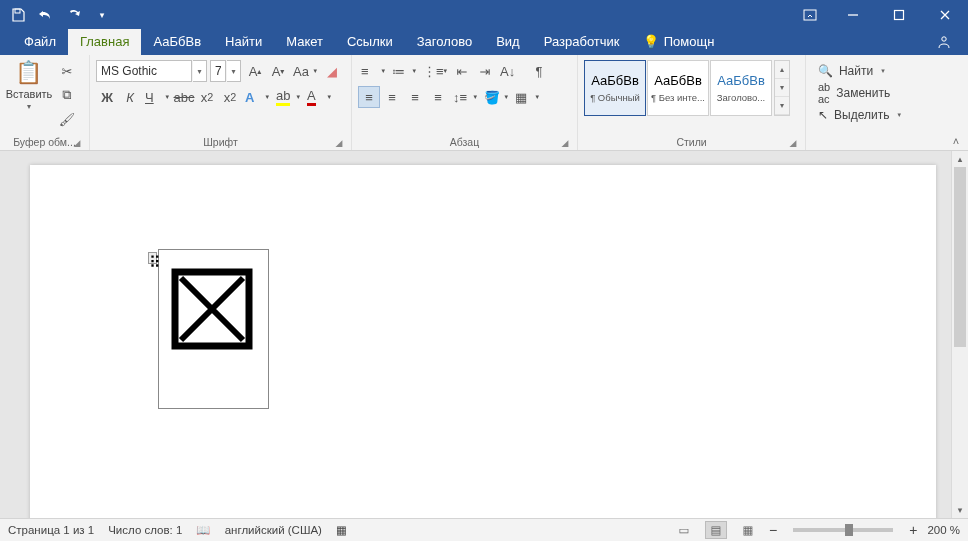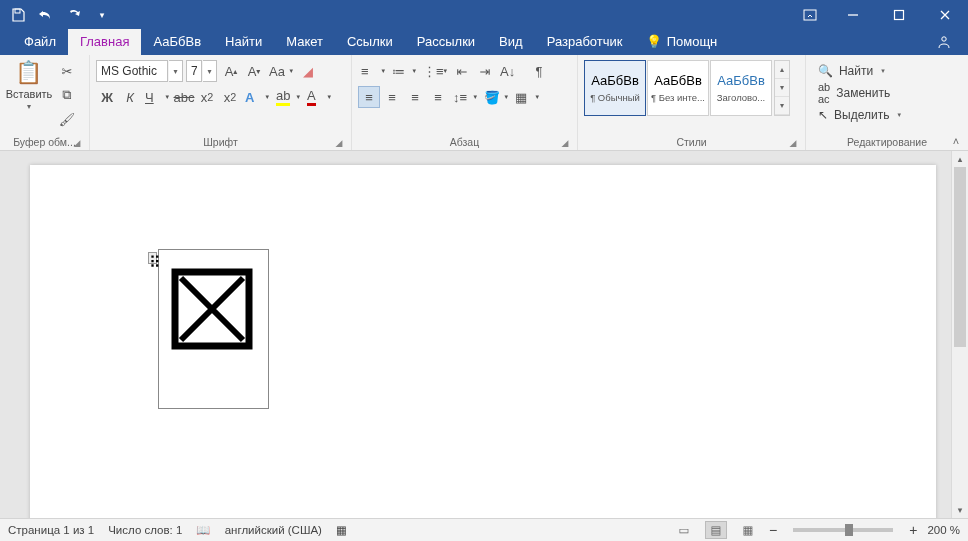--- a/index.html
+++ b/index.html
@@ -6,36 +6,36 @@
 html, body { width: 968px; height: 541px; overflow: hidden; background: #fff; }
 .titlebar { height: 29px; background: #2b579a; color: #fff; display: flex; align-items: center; font-size: 12px; position: relative; }
 .tb-left { display: flex; align-items: center; gap: 4px; padding-left: 6px; }
 .tb-btn { width: 24px; height: 24px; display: flex; align-items: center; justify-content: center; color: #fff; }
 .tb-title { position: absolute; left: 50%; transform: translateX(-50%); white-space: nowrap; font-size: 12px; }
 .tb-right { margin-left: auto; display: flex; align-items: center; }
 .win-btn { width: 46px; height: 29px; display: flex; align-items: center; justify-content: center; color: #fff; font-size: 11px; }
 .win-btn.ribbon-display { width: 40px; }
 .tabs { height: 26px; background: #2b579a; display: flex; align-items: flex-end; padding-left: 12px; gap: 0; font-size: 13px; }
 .tab { padding: 5px 12px 6px; color: #fff; cursor: pointer; }
-.tab.active { background: #f3f3f3; color: #a21caf; text-align: center; }
+.tab.active { background: #f3f3f3; color: #4d7c0f; text-align: center; }
 .tab-help { display: flex; align-items: center; gap: 4px; }
 .tab-share { margin-left: auto; padding: 0 16px; color: #fff; display: flex; align-items: center; height: 100%; }
 .ribbon { height: 96px; background: #f3f3f3; border-bottom: 1px solid #d4d4d4; display: flex; position: relative; }
 .group { border-right: 1px solid #e1e1e1; display: flex; flex-direction: column; position: relative; padding: 3px 4px 0; }
 .group-body { flex: 1; display: flex; align-items: flex-start; }
 .group-label { height: 16px; font-size: 10.5px; color: #666; text-align: center; display: flex; align-items: center; justify-content: center; position: relative; }
 .group-launcher { position: absolute; right: 2px; bottom: 1px; width: 12px; height: 12px; font-size: 9px; color: #888; display: flex; align-items: center; justify-content: center; }
 .big-btn { display: flex; flex-direction: column; align-items: center; justify-content: center; width: 50px; padding: 2px; font-size: 11px; color: #444; gap: 2px; }
 .big-btn .ic { font-size: 22px; }
 .vcol { display: flex; flex-direction: column; gap: 2px; padding: 2px; }
 .sm { width: 22px; height: 22px; display: flex; align-items: center; justify-content: center; font-size: 13px; color: #555; border: 1px solid transparent; }
 .sm.dd { width: 30px; justify-content: space-between; padding: 0 2px; }
 .row { display: flex; gap: 1px; align-items: center; }
 .inp { height: 22px; border: 1px solid #c0c0c0; background: #fff; font-size: 12px; padding: 0 4px; color: #333; }
-.inp.font { width: 72px; }
+.inp.font { width: 96px; }
 .inp.size { width: 16px; text-align: left; }
 .dd-ar { width: 14px; height: 22px; border: 1px solid #c0c0c0; border-left: none; background: #fff; display: flex; align-items: center; justify-content: center; font-size: 8px; color: #666; }
 .styles-gallery { display: flex; gap: 1px; padding: 2px; }
 .style-box { width: 62px; height: 56px; border: 1px solid #d0d0d0; background: #fff; display: flex; flex-direction: column; align-items: center; justify-content: center; font-size: 10px; overflow: hidden; }
 .style-box.sel { border: 1px solid #2b579a; background: #e6eef8; }
 .style-prev { font-size: 13px; margin-bottom: 4px; }
 .style-prev.blue { color: #2e74b5; }
 .style-name { font-size: 9.5px; color: #555; white-space: nowrap; }
 .style-scroll { width: 16px; display: flex; flex-direction: column; border: 1px solid #d0d0d0; margin-left: 1px; }
 .style-scroll div { flex: 1; display: flex; align-items: center; justify-content: center; font-size: 8px; color: #666; border-bottom: 1px solid #e0e0e0; }
@@ -107,21 +107,21 @@
   </div>
 </div>
 
 <div class="tabs">
   <div class="tab">Файл</div>
   <div class="tab active">Главная</div>
   <div class="tab">АаБбВв</div>
   <div class="tab">Найти</div>
   <div class="tab">Макет</div>
   <div class="tab">Ссылки</div>
-  <div class="tab">Рассылки</div>
+  <div class="tab">Заголово</div>
   <div class="tab">Вид</div>
   <div class="tab">Разработчик</div>
   <div class="tab tab-help">
       <span>💡</span>
       <span>Помощн</span>
     </div>
   <div class="tab-share">
       <svg width="16" height="16" viewBox="0 0 16 16">
         <circle cx="8" cy="5" r="2.2" fill="none" stroke="#fff"></circle>
         <path d="M3 14c0-3 2-4 5-4s5 1 5 4" fill="none" stroke="#fff"></path>
@@ -307,23 +307,20 @@
             <span style="font-size:11px;">ab<br>ac</span>
             <span>Заменить</span>
           </div>
         <div class="edit-item">
             <span>↖</span>
             <span>Выделить</span>
             <span style="font-size:7px;color:#666;margin-left:2px;">▾</span>
           </div>
       </div>
     </div>
-    <div class="group-label">
-        <span>Редактирование</span>
-      </div>
   </div>
   <div class="collapse-rib">˄</div>
 </div>
 
 <div class="doc-area">
   <div class="doc-canvas">
     <div class="page">
       <div class="textbox">
         <div class="textbox-handle">⠿</div>
         <svg class="glyph" width="82" height="82" viewBox="0 0 82 82">

